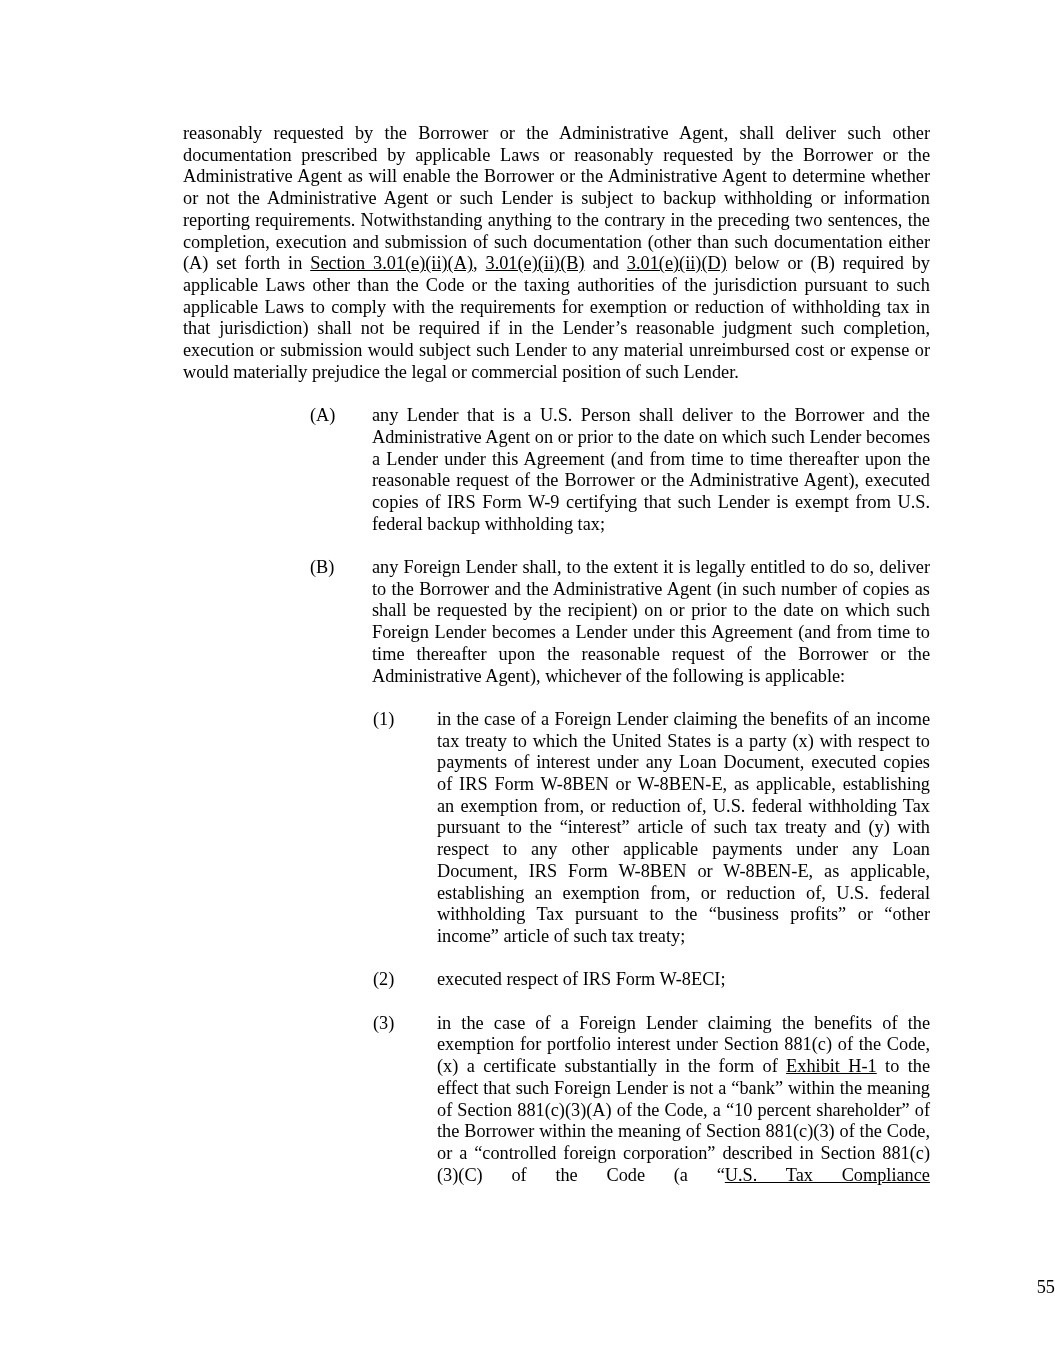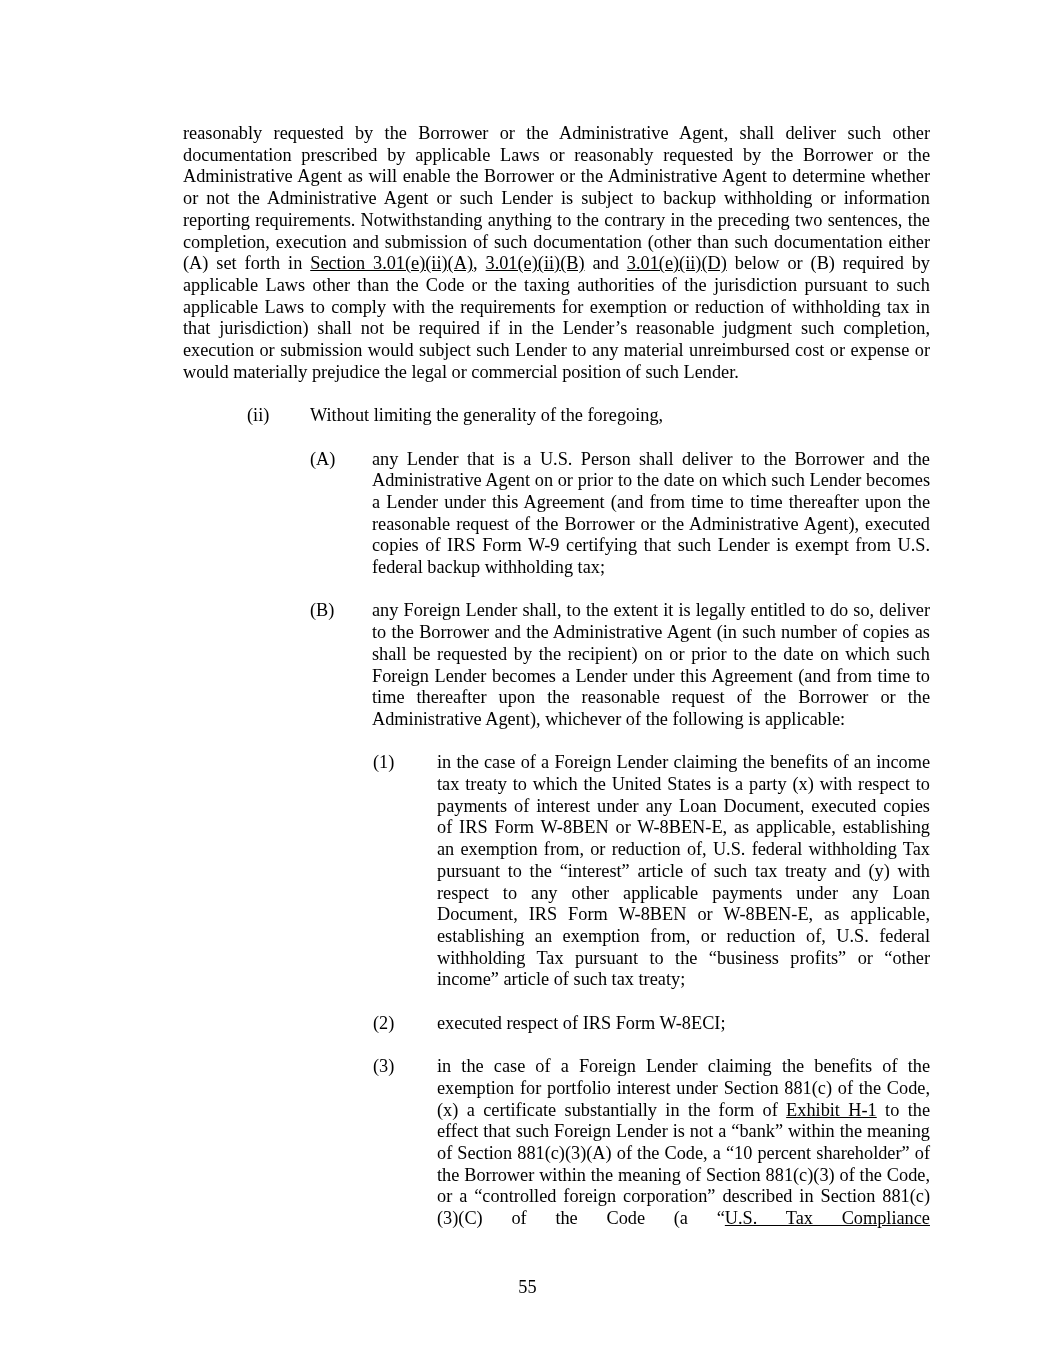--- a/index.html
+++ b/index.html
@@ -46,35 +46,31 @@
     color: #000000;
   }
   .just-last {
     text-align-last: justify;
   }
   .page-num {
     position: absolute;
     top: 1277px;
     left: 0;
     width: 100%;
-    text-align: center;
+    text-align: right;
   }
 </style>
 </head>
 <body>
 
 <div class="page">
   <div class="content">
 
     <p class="para"><span>reasonably requested by the Borrower or the Administrative Agent, shall deliver such other documentation prescribed by applicable Laws or reasonably requested by the Borrower or the Administrative Agent as will enable the Borrower or the Administrative Agent to determine whether or not the Administrative Agent or such Lender is subject to backup withholding or information reporting requirements. Notwithstanding anything to the contrary in the preceding two sentences, the completion, execution and submission of such documentation (other than such documentation either (A) set forth in </span><span class="u">Section 3.01(e)(ii)(A)</span><span>, </span><span class="u">3.01(e)(ii)(B)</span><span> and </span><span class="u">3.01(e)(ii)(D)</span><span> below or (B) required by applicable Laws other than the Code or the taxing authorities of the jurisdiction pursuant to such applicable Laws to comply with the requirements for exemption or reduction of withholding tax in that jurisdiction) shall not be required if in the Lender’s reasonable judgment such completion, execution or submission would subject such Lender to any material unreimbursed cost or expense or would materially prejudice the legal or commercial position of such Lender.</span></p>
 
-    <div class="para hang ind-ii">
-      <span class="lbl">(ii)</span>
-      <span>Without limiting the generality of the foregoing,</span>
-    </div>
 
     <div class="para hang ind-ab">
       <span class="lbl">(A)</span>
       <span>any Lender that is a U.S. Person shall deliver to the Borrower and the Administrative Agent on or prior to the date on which such Lender becomes a Lender under this Agreement (and from time to time thereafter upon the reasonable request of the Borrower or the Administrative Agent), executed copies of IRS Form W-9 certifying that such Lender is exempt from U.S. federal backup withholding tax;</span>
     </div>
 
     <div class="para hang ind-ab">
       <span class="lbl">(B)</span>
       <span>any Foreign Lender shall, to the extent it is legally entitled to do so, deliver to the Borrower and the Administrative Agent (in such number of copies as shall be requested by the recipient) on or prior to the date on which such Foreign Lender becomes a Lender under this Agreement (and from time to time thereafter upon the reasonable request of the Borrower or the Administrative Agent), whichever of the following is applicable:</span>
     </div>

